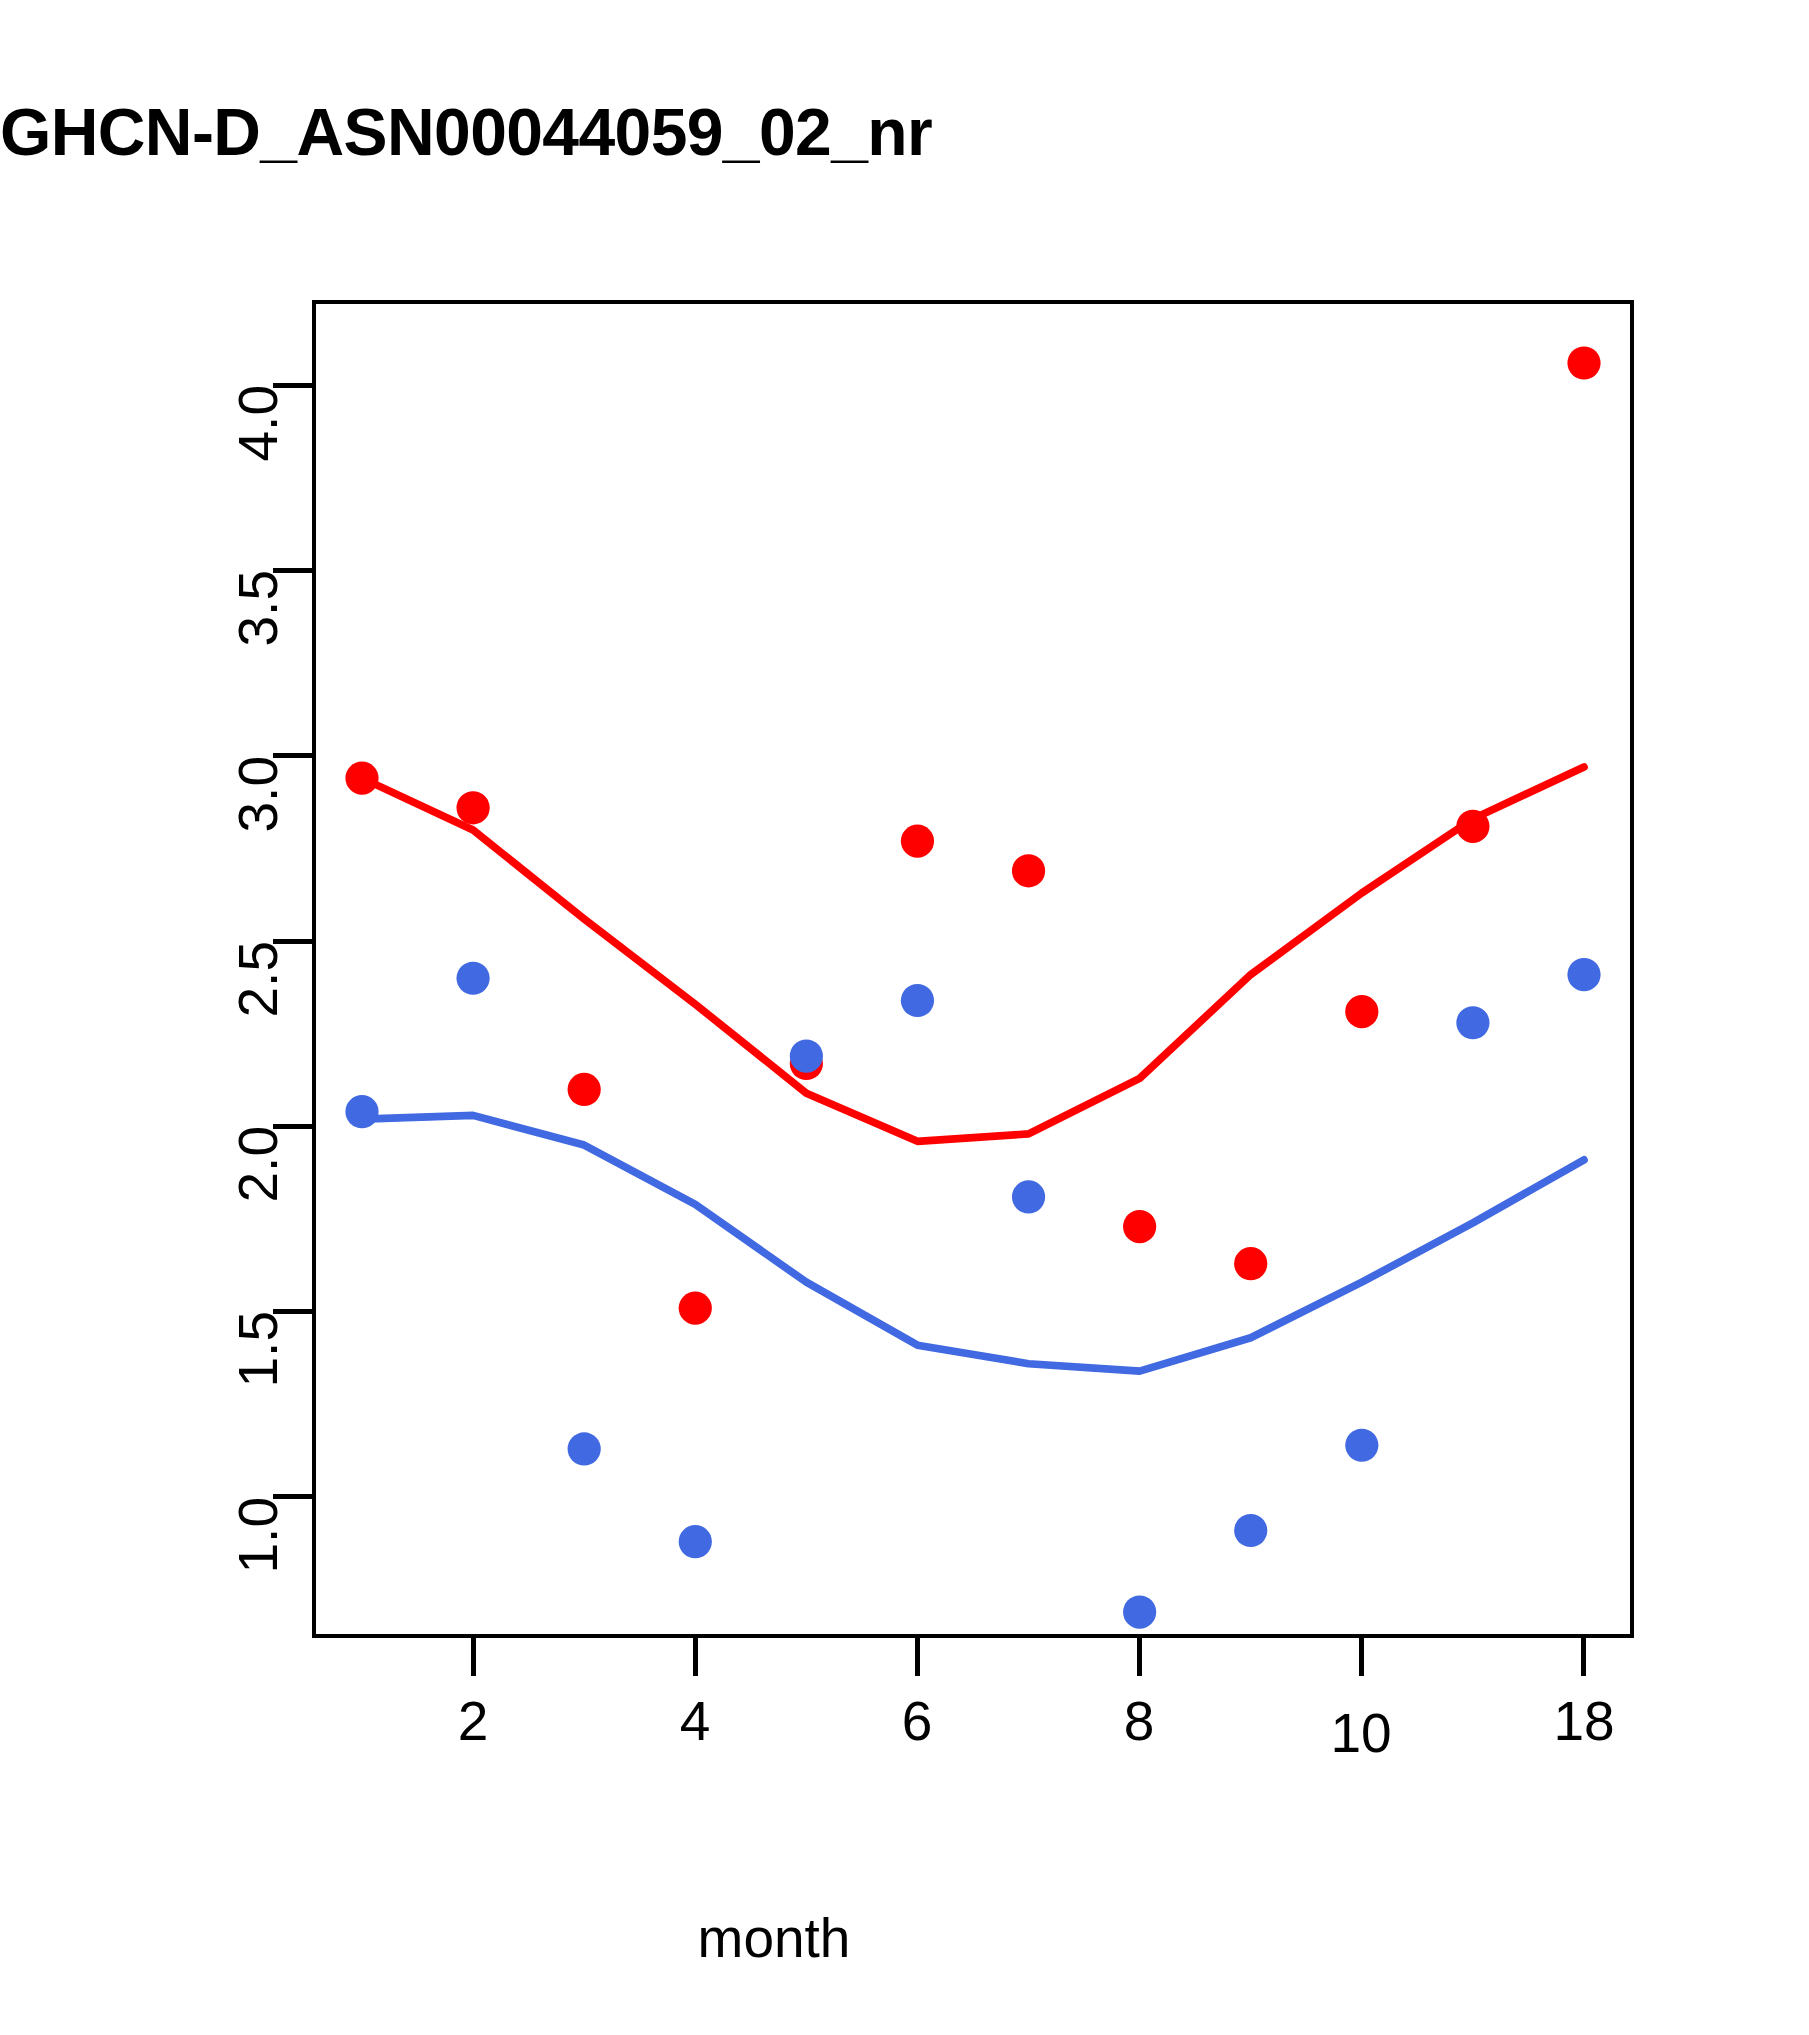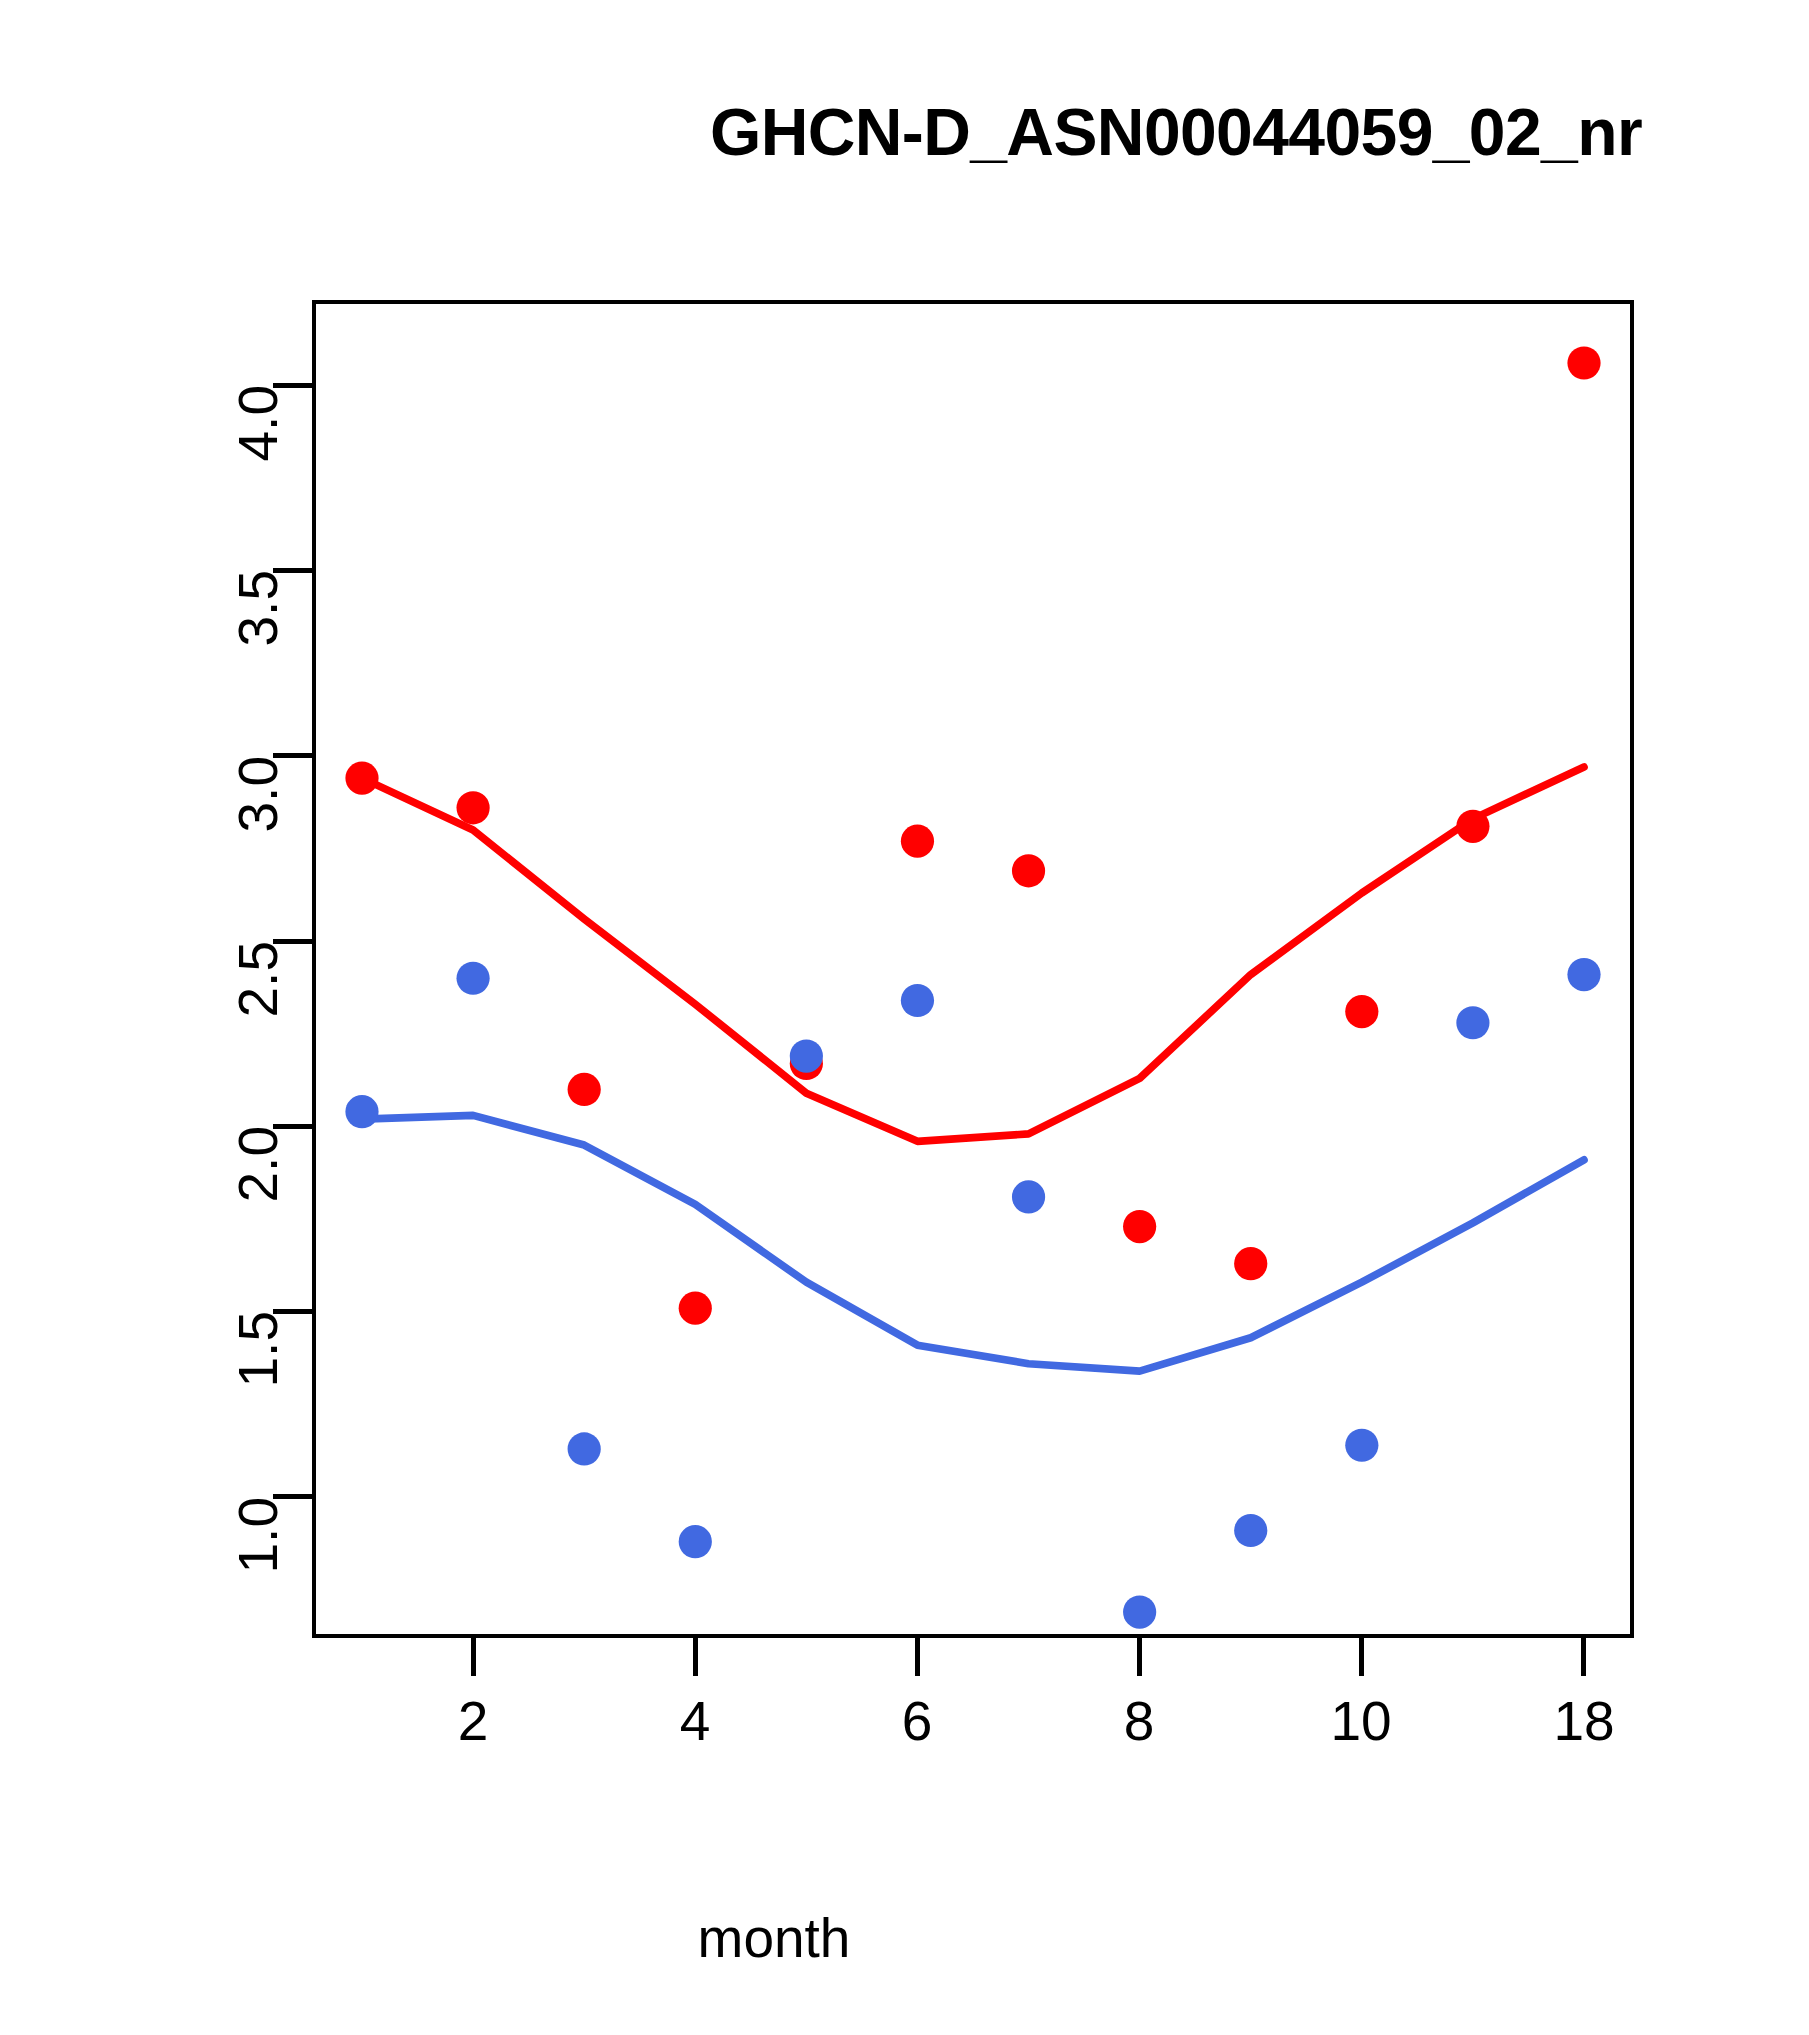--- a/index.html
+++ b/index.html
@@ -1,21 +1,21 @@
 <!DOCTYPE html>
 <html style="font-size:10.2px"><head>
 <meta charset="utf-8">
 <style>
   html,body{margin:0;padding:0;background:#ffffff;}
   body{width:1809px;height:2035px;font-family:"Liberation Sans",sans-serif;-webkit-font-smoothing:antialiased;}
   #root{position:relative;width:1809px;height:2035px;background:#fff;overflow:hidden;}
 
   #chart-title{
     position:absolute;left:0;top:94px;width:1642px;
-    text-align:right;font-size:66px;font-weight:bold;color:#000;
+    text-align:left;font-size:66px;font-weight:bold;color:#000;
     letter-spacing:-0.6px;white-space:nowrap;
   }
 
   
   #plot-box{
     position:absolute;left:312px;top:300px;width:1322px;height:1338px;
     border:4.5px solid #000;box-sizing:border-box;background:#fff;
   }
   #plot-svg{position:absolute;left:312px;top:300px;width:1322px;height:1338px;}
 
@@ -118,21 +118,21 @@
   <div id="x-axis">
       <div class="x-tick-mark" style="left: 159px;"></div>
       <div class="x-tick-label" style="left: 161px;">2</div>
       <div class="x-tick-mark" style="left: 381px;"></div>
       <div class="x-tick-label" style="left: 383px;">4</div>
       <div class="x-tick-mark" style="left: 603px;"></div>
       <div class="x-tick-label" style="left: 605px;">6</div>
       <div class="x-tick-mark" style="left: 825px;"></div>
       <div class="x-tick-label" style="left: 827px;">8</div>
       <div class="x-tick-mark" style="left: 1047px;"></div>
-      <div class="x-tick-label" style="left: 1049px;">10</div>
+      <div class="x-tick-label" style="left: 1049px; margin-top: 12px;">10</div>
       <div class="x-tick-mark" style="left: 1269px;"></div>
       <div class="x-tick-label" style="left: 1272px;">18</div>
     </div>
 
   <div id="x-axis-title">month</div>
 
 </div>
 
 
 </body></html>

